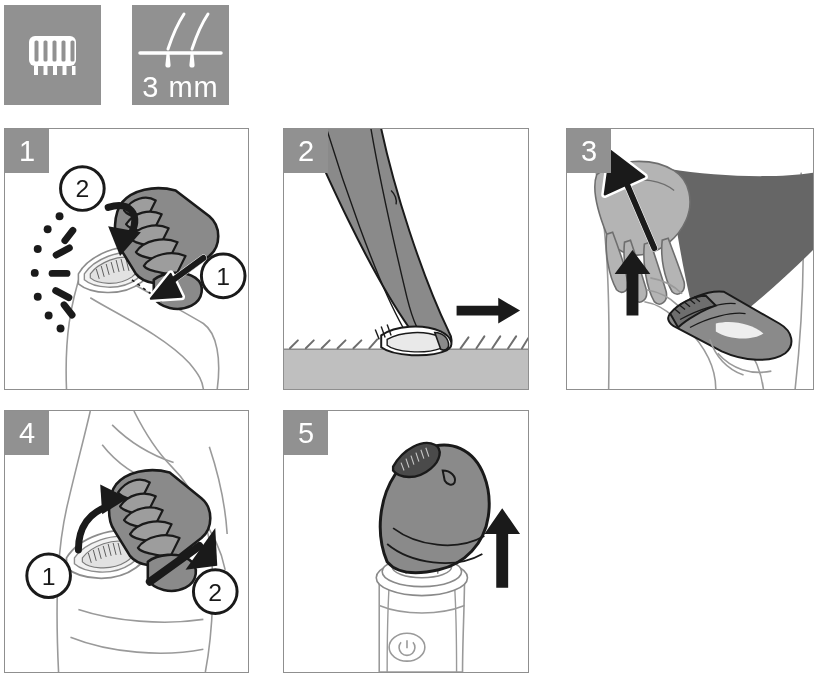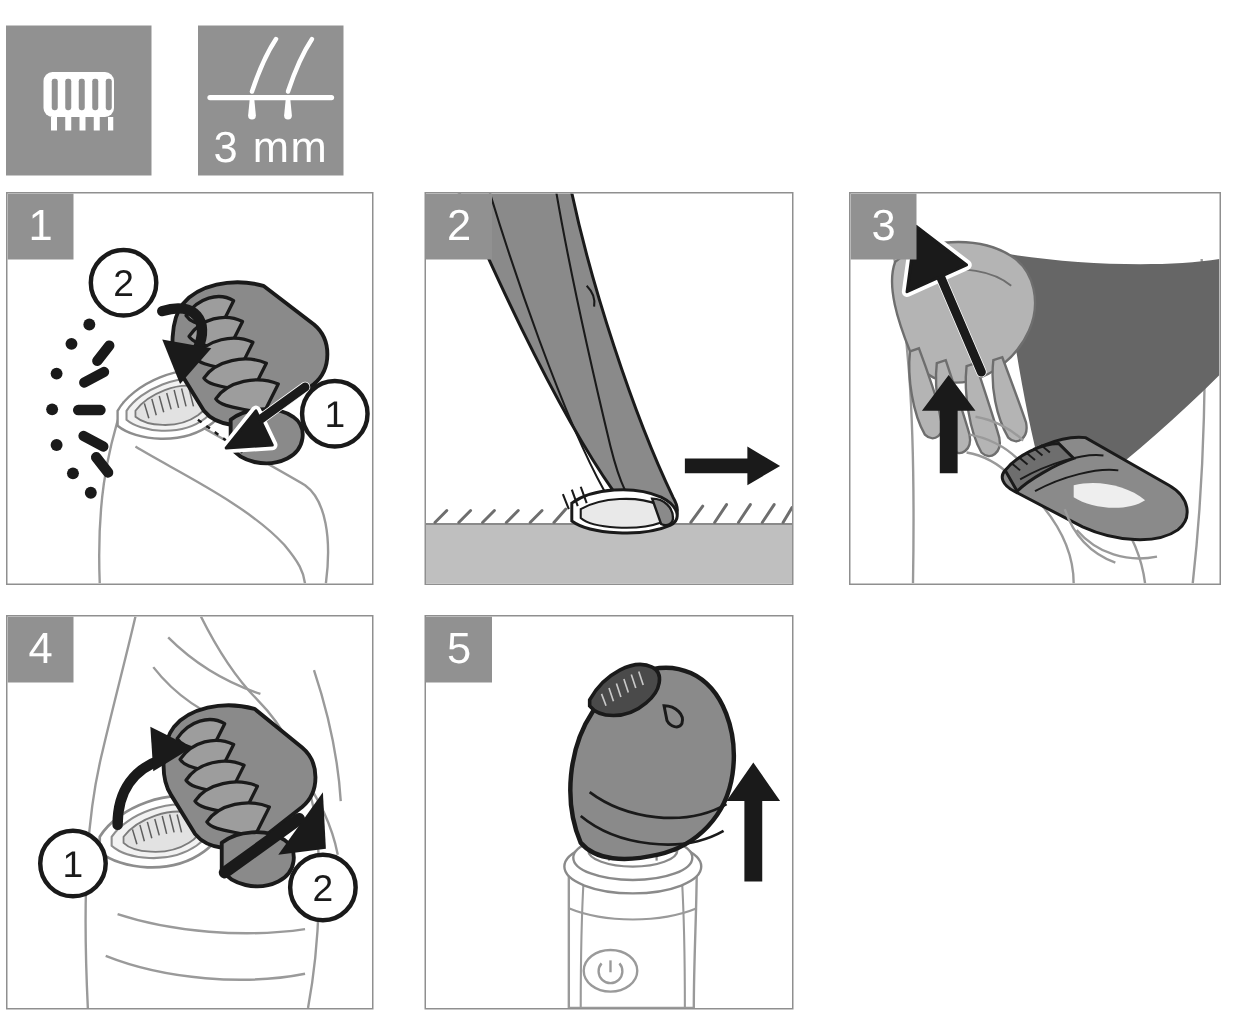--- a/index.html
+++ b/index.html
@@ -12,21 +12,21 @@
     height: 675px;
     font-family: "Liberation Sans", sans-serif;
     position: relative;
     overflow: hidden;
   }
 
   
   #icon-row {
     position: absolute;
     left: 0;
-    top: 12px;
+    top: 0;
     width: 687px;
     height: 115px;
   }
   .icon-tile {
     position: absolute;
     top: 5px;
     width: 97px;
     height: 100px;
     background: #919191;
   }

